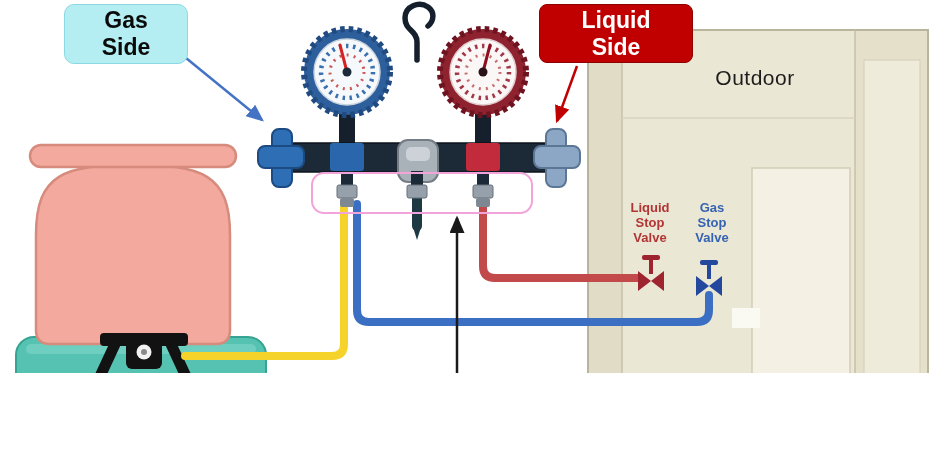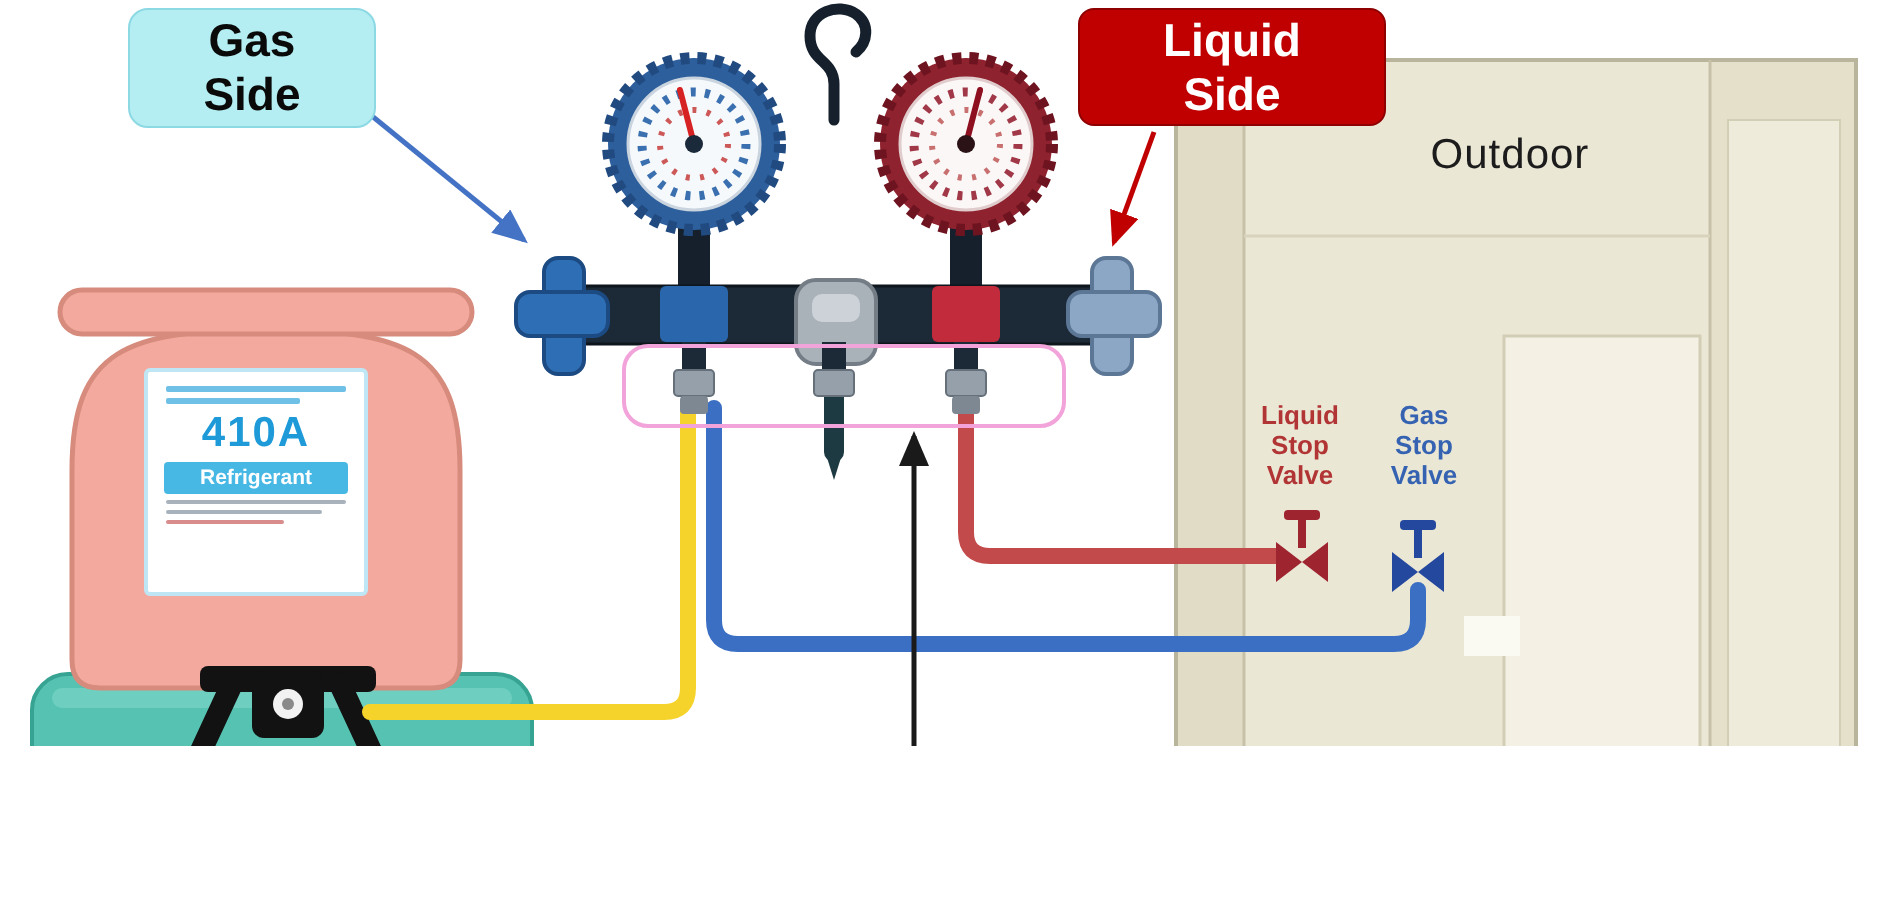--- a/index.html
+++ b/index.html
@@ -223,23 +223,14 @@
     <div>Stop</div>
     <div>Valve</div>
   </div>
 
   <div class="overlay valve-label gas">
     <div>Gas</div>
     <div>Stop</div>
     <div>Valve</div>
   </div>
 
-  <div class="overlay tank-label">
-    <div class="fine b1"></div>
-    <div class="fine b2"></div>
-    <div class="tank-model">410A</div>
-    <div class="tank-type">Refrigerant</div>
-    <div class="fine g1"></div>
-    <div class="fine g2"></div>
-    <div class="fine g3"></div>
-  </div>
 
 </div>
 
 </body></html>

